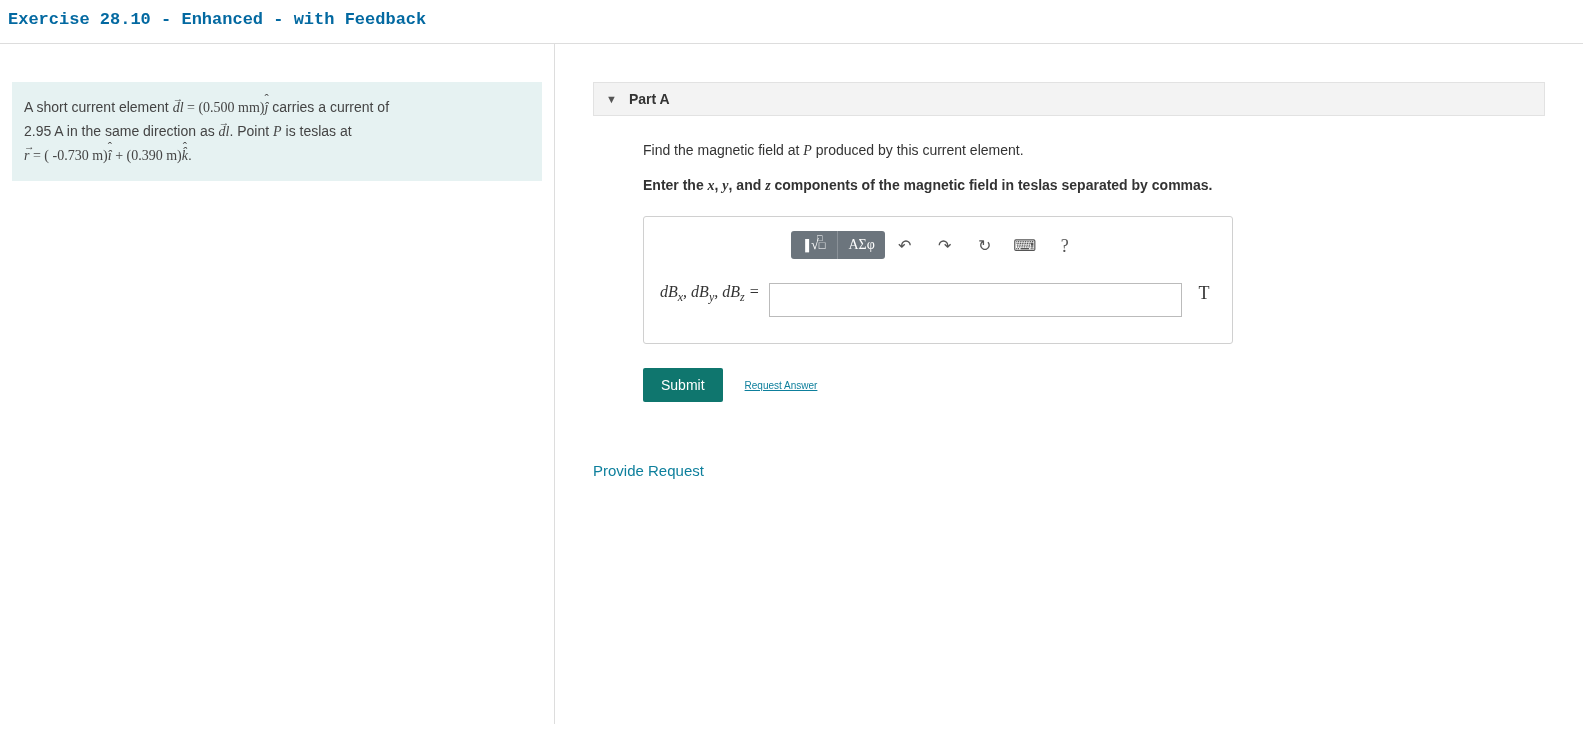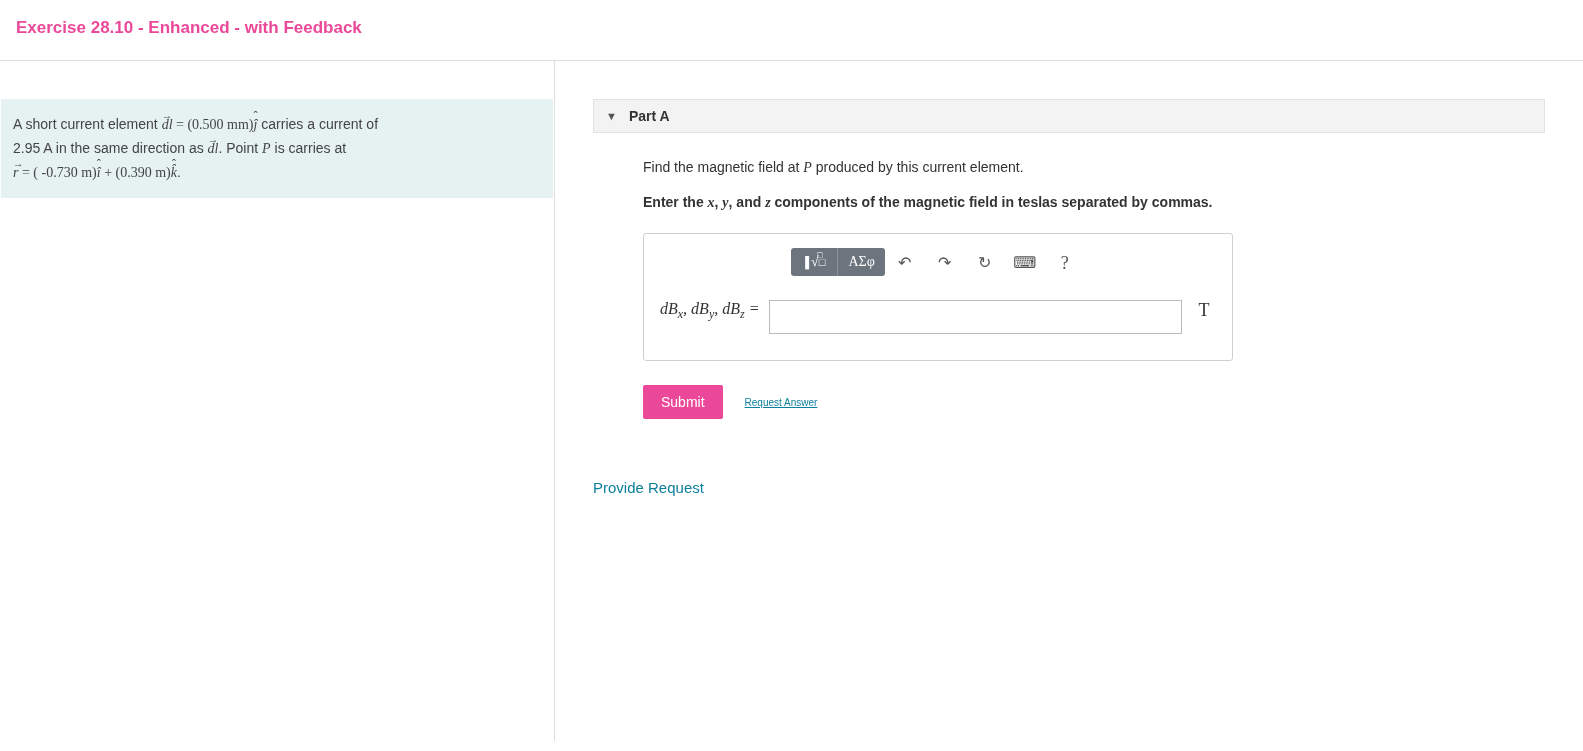--- a/index.html
+++ b/index.html
@@ -8,33 +8,34 @@
     font-family: Arial, Helvetica, sans-serif;
     font-size: 14px;
     color: #333;
     background: #fff;
   }
   .header {
     padding: 10px 8px 14px;
     border-bottom: 1px solid #ddd;
   }
   .header h2 {
-    margin: 8px;
+    margin: 0;
     font-size: 17px;
-    color: #ec4899;
+    color: #0369a1;
     font-weight: bold;
+    font-family: Liberation Mono, monospace;
   }
   .content {
     display: flex;
     min-height: 680px;
   }
   .left {
     width: 555px;
     border-right: 1px solid #ddd;
-    padding: 38px 1px;
+    padding: 38px 12px;
   }
   .right {
     flex: 1;
     padding: 38px 38px 20px 38px;
   }
   .problem-box {
     background: #e6f2f2;
     padding: 14px 12px;
     color: #444;
     line-height: 1.7;
@@ -140,21 +141,21 @@
     width: 24px;
     text-align: center;
   }
   .actions {
     margin: 24px 0 0 50px;
     display: flex;
     align-items: center;
     gap: 22px;
   }
   .submit-btn {
-    background: #ec4899;
+    background: #0f766e;
     color: #fff;
     border: none;
     padding: 9px 18px;
     font-size: 14px;
     border-radius: 2px;
     cursor: pointer;
   }
   .link {
     color: #0d7f9c;
     text-decoration: underline;
@@ -173,21 +174,21 @@
 <body>
 
 <div class="header">
   <h2>Exercise 28.10 - Enhanced - with Feedback</h2>
 </div>
 
 <div class="content">
   <div class="left">
     <div class="problem-box">
       <span>A short current element </span><span class="serif"><span class="vec over-arrow">dl</span></span><span class="serif"> = (0.500 mm)</span><span class="serif"><span class="vec hat">ĵ</span></span><span> carries a current of</span><br>
-      <span>2.95 A in the same direction as </span><span class="serif"><span class="vec over-arrow">dl</span></span><span>. Point </span><span class="serif vec">P</span><span> is carries at</span><br>
+      <span>2.95 A in the same direction as </span><span class="serif"><span class="vec over-arrow">dl</span></span><span>. Point </span><span class="serif vec">P</span><span> is teslas at</span><br>
       <span class="serif"><span class="vec over-arrow">r</span></span><span class="serif"> = ( -0.730 m)</span><span class="serif"><span class="vec hat">î</span></span><span class="serif"> + (0.390 m)</span><span class="serif"><span class="vec hat">k̂</span></span><span>.</span>
     </div>
   </div>
 
   <div class="right">
     <div class="part-header">
       <span class="caret">▼</span>
       <span class="title">Part A</span>
     </div>
 

